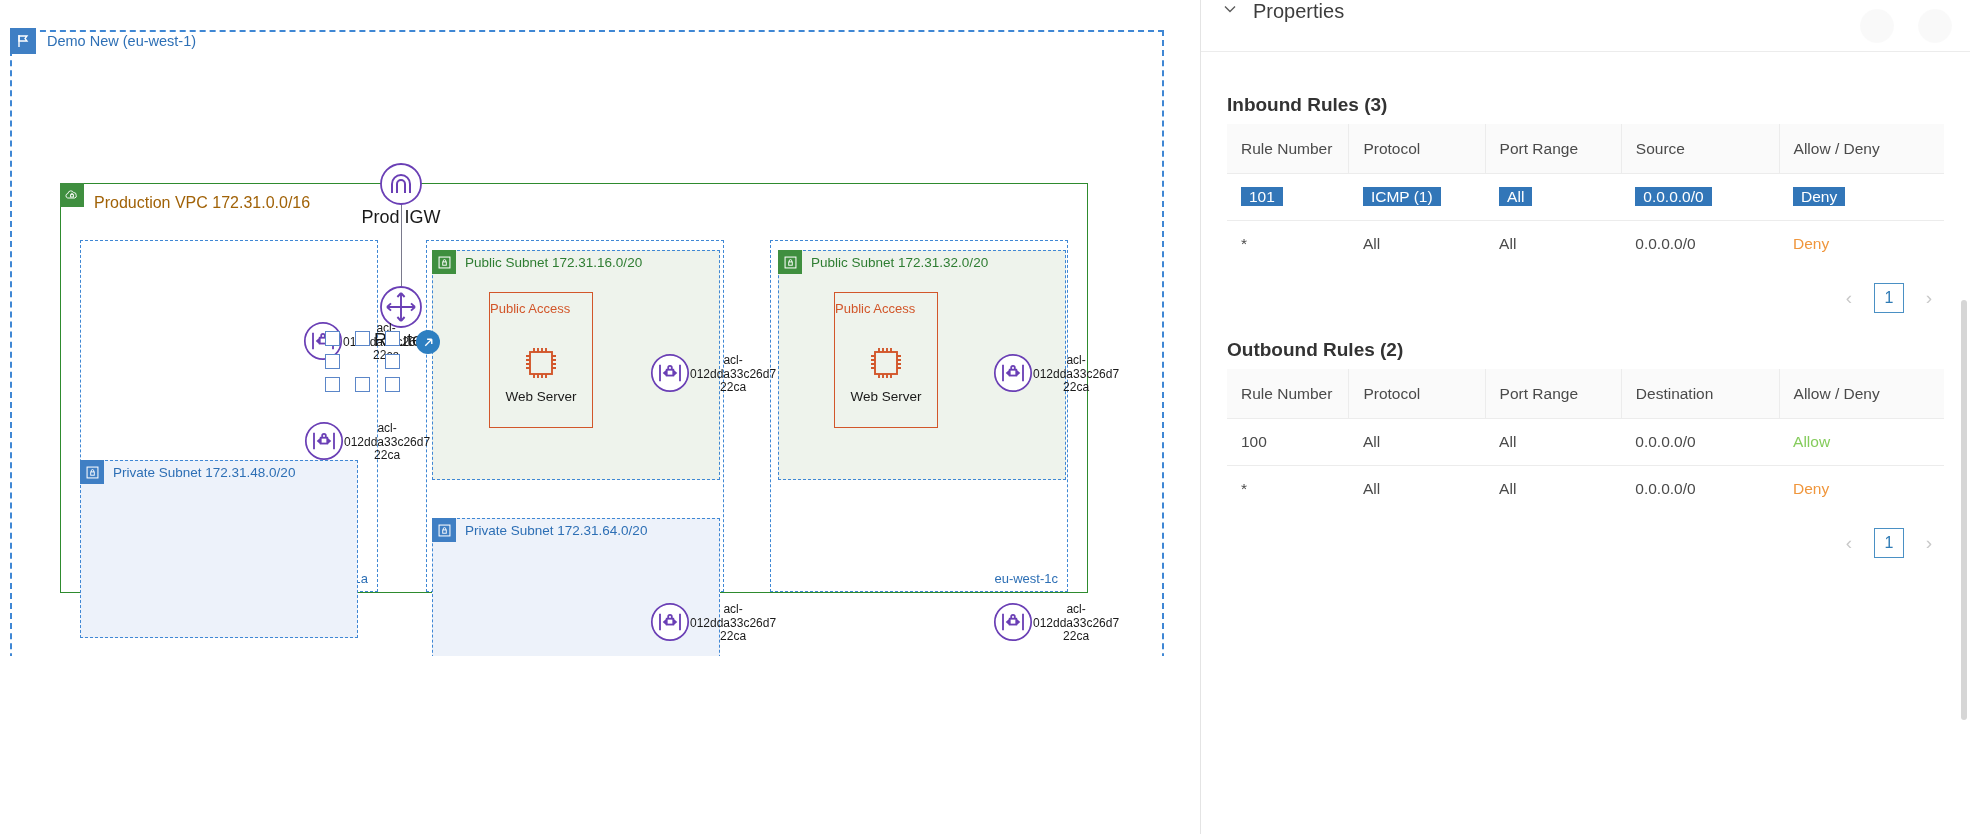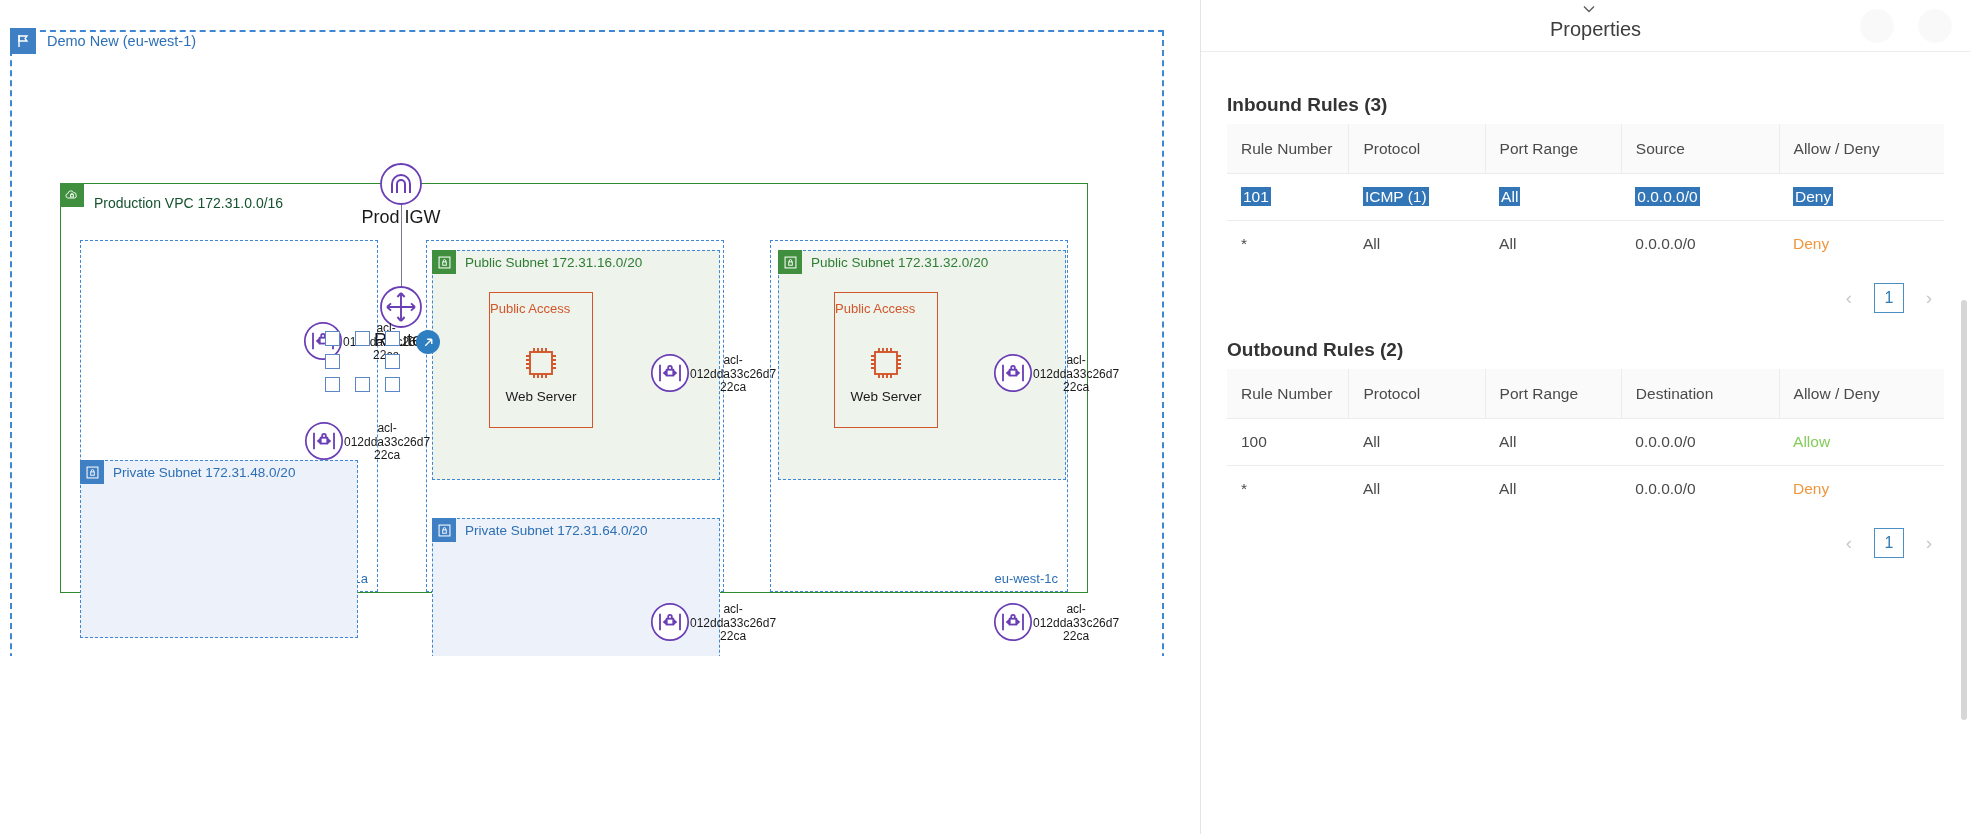--- a/index.html
+++ b/index.html
@@ -52,21 +52,21 @@
   .vpc-tag {
     position: absolute; left: 60px; top: 183px;
     display: flex; align-items: center; height: 24px;
   }
   .vpc-icon {
     width: 24px; height: 24px; background: #3f8f3f;
     display: flex; align-items: center; justify-content: center;
     flex: none;
   }
   .vpc-label {
-    font-size: 14px; color: #14532d; margin-left: 10px; white-space: nowrap; margin-top: 15px;
+    font-size: 16px; color: #a16207; margin-left: 10px; white-space: nowrap; margin-top: 15px;
   }
 
   
   .az {
     position: absolute;
     border: 1.6px dashed #3f87d4;
     top: 240px;
     height: 352px;
     background: transparent;
   }
@@ -143,24 +143,23 @@
 
   
   #panel {
     position: relative;
     width: 770px; height: 834px; flex: none;
     background: #ffffff;
     border-left: 1px solid #e4e4e4;
     overflow: hidden;
   }
   .panel-header {
-    height: 52px; display: flex; align-items: center;
+    height: 52px; display: flex; 
     padding: 0 0 0 20px; border-bottom: 1px solid #ececec;
     position: relative;
-    flex-direction: column;
   }
   .chev {
     width: 18px; height: 18px; flex: none; margin-right: 14px;
     display: flex; align-items: center; justify-content: center;
   }
   .panel-title { font-size: 20px; color: #3d3d3d; }
   .header-ghosts {
     position: absolute; right: 18px; top: 0; height: 52px;
     display: flex; align-items: center; gap: 24px; opacity: .28;
   }
@@ -187,21 +186,21 @@
   }
   table.rules thead th:last-child { border-right: none; }
   table.rules tbody td {
     font-size: 15.5px; color: #4a4a4a;
     padding: 14px 14px;
     border-top: 1px solid #ececec;
     vertical-align: middle;
   }
   tr.selected td > span {
     background: #3276b8; color: #ffffff;
-    padding: 1px 2px;
+    padding: 1px 8px;
   }
   .val-allow { color: #85cc5c; }
   .val-deny  { color: #f0963c; }
   tr.selected td .val-allow,
   tr.selected td .val-deny { color: #ffffff; }
 
   .pager {
     display: flex; align-items: center; justify-content: flex-end;
     gap: 14px; padding: 16px 4px 4px 0;
   }

